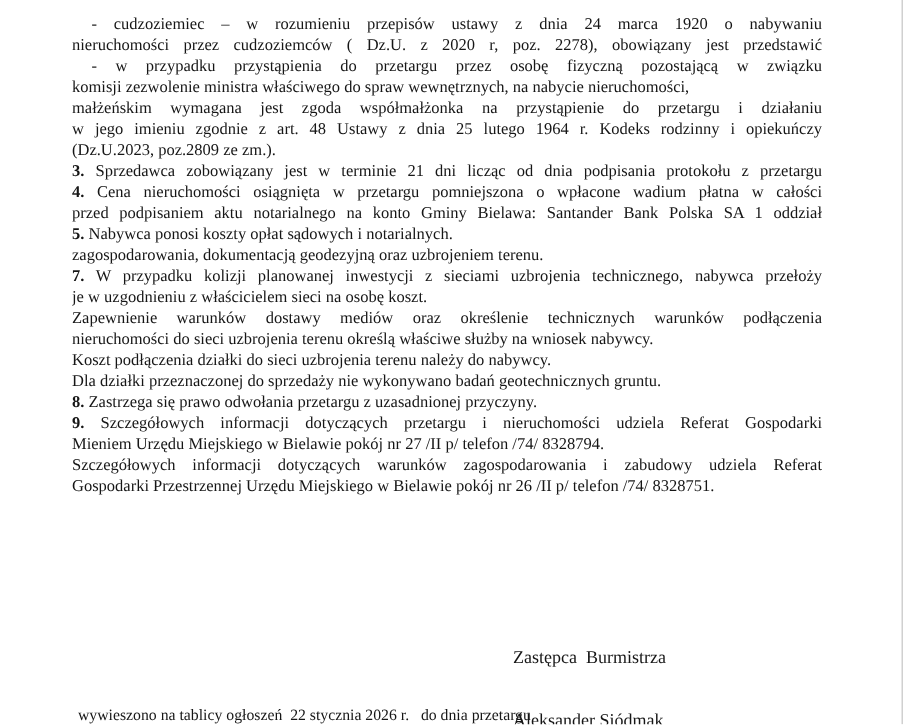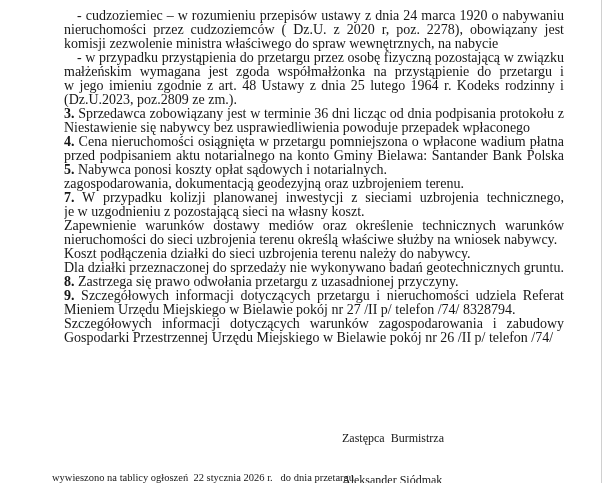--- a/index.html
+++ b/index.html
@@ -6,22 +6,22 @@
   .page {
     position:relative;
     width:605px; height:483px;
     background:#ffffff;
     overflow:hidden;
     font-family:"Liberation Serif","DejaVu Serif",serif;
     color:#161616;
   }
   .body-text {
     position:absolute;
-    left:64px; top:9px; width:500px;
-    font-size:14px; line-height:14px;
+    left:48px; top:9px; width:500px;
+    font-size:11px; line-height:14px;
   }
   .ln { height:14px; overflow:hidden; }
   .j  { text-align:justify; text-align-last:justify; -moz-text-align-last:justify; }
   .ind { text-indent:13px; }
   .nm { font-weight:700; }
   .sig {
     position:absolute; left:342px; top:403px;
     font-size:12px; line-height:14px; white-space:pre;
   }
   .footer {
@@ -34,33 +34,32 @@
   }
 </style>
 </head>
 <body>
 
 <div class="page" style="background: rgb(255, 255, 255); color: rgb(22, 22, 22);">
 
   <div class="body-text">
     <div class="ln j ind"><span>- cudzoziemiec – w rozumieniu przepisów ustawy z dnia 24 marca 1920 o nabywaniu</span></div>
     <div class="ln j"><span>nieruchomości przez cudzoziemców ( Dz.U. z 2020 r, poz. 2278), obowiązany jest przedstawić</span></div>
+    <div class="ln j ind"><span>- w przypadku przystąpienia do przetargu przez osobę fizyczną pozostającą w związku</span></div>
     <div class="ln"><span>komisji zezwolenie ministra właściwego do spraw wewnętrznych, na nabycie nieruchomości,</span></div>
-    <div class="ln j ind"><span>- w przypadku przystąpienia do przetargu przez osobę fizyczną pozostającą w związku</span></div>
     <div class="ln j"><span>małżeńskim wymagana jest zgoda współmałżonka na przystąpienie do przetargu i działaniu</span></div>
     <div class="ln j"><span>w jego imieniu zgodnie z art. 48 Ustawy z dnia 25 lutego 1964 r. Kodeks rodzinny i opiekuńczy</span></div>
     <div class="ln"><span>(Dz.U.2023, poz.2809 ze zm.).</span></div>
-    <div class="ln j"><span class="nm">3.</span><span> Sprzedawca zobowiązany jest w terminie 36 dni licząc od dnia podpisania protokołu z przetargu</span></div>
-    <div class="ln"><span>Niestawienie się nabywcy bez usprawiedliwienia powoduje przepadek wpłaconego wadium.</span></div>
+    <div class="ln j"><span class="nm">3.</span><span> Sprzedawca zobowiązany jest w terminie 21 dni licząc od dnia podpisania protokołu z przetargu</span></div>
     <div class="ln j"><span class="nm">4.</span><span> Cena nieruchomości osiągnięta w przetargu pomniejszona o wpłacone wadium płatna w całości</span></div>
     <div class="ln j"><span>przed podpisaniem aktu notarialnego na konto Gminy Bielawa: Santander Bank Polska SA 1 oddział</span></div>
     <div class="ln"><span class="nm">5.</span><span> Nabywca ponosi koszty opłat sądowych i notarialnych.</span></div>
     <div class="ln"><span>zagospodarowania, dokumentacją geodezyjną oraz uzbrojeniem terenu.</span></div>
     <div class="ln j"><span class="nm">7.</span><span> W przypadku kolizji planowanej inwestycji z sieciami uzbrojenia technicznego, nabywca przełoży</span></div>
-    <div class="ln"><span>je w uzgodnieniu z pozostającą sieci na własny koszt.</span></div>
+    <div class="ln"><span>je w uzgodnieniu z właścicielem sieci na osobę koszt.</span></div>
     <div class="ln j"><span>Zapewnienie warunków dostawy mediów oraz określenie technicznych warunków podłączenia</span></div>
     <div class="ln"><span>nieruchomości do sieci uzbrojenia terenu określą właściwe służby na wniosek nabywcy.</span></div>
     <div class="ln"><span>Koszt podłączenia działki do sieci uzbrojenia terenu należy do nabywcy.</span></div>
     <div class="ln"><span>Dla działki przeznaczonej do sprzedaży nie wykonywano badań geotechnicznych gruntu.</span></div>
     <div class="ln"><span class="nm">8.</span><span> Zastrzega się prawo odwołania przetargu z uzasadnionej przyczyny.</span></div>
     <div class="ln j"><span class="nm">9.</span><span> Szczegółowych informacji dotyczących przetargu i nieruchomości udziela Referat Gospodarki</span></div>
     <div class="ln"><span>Mieniem Urzędu Miejskiego w Bielawie pokój nr 27 /II p/ telefon /74/ 8328794.</span></div>
     <div class="ln j"><span>Szczegółowych informacji dotyczących warunków zagospodarowania i zabudowy udziela Referat</span></div>
     <div class="ln"><span>Gospodarki Przestrzennej Urzędu Miejskiego w Bielawie pokój nr 26 /II p/ telefon /74/ 8328751.</span></div>
   </div>

